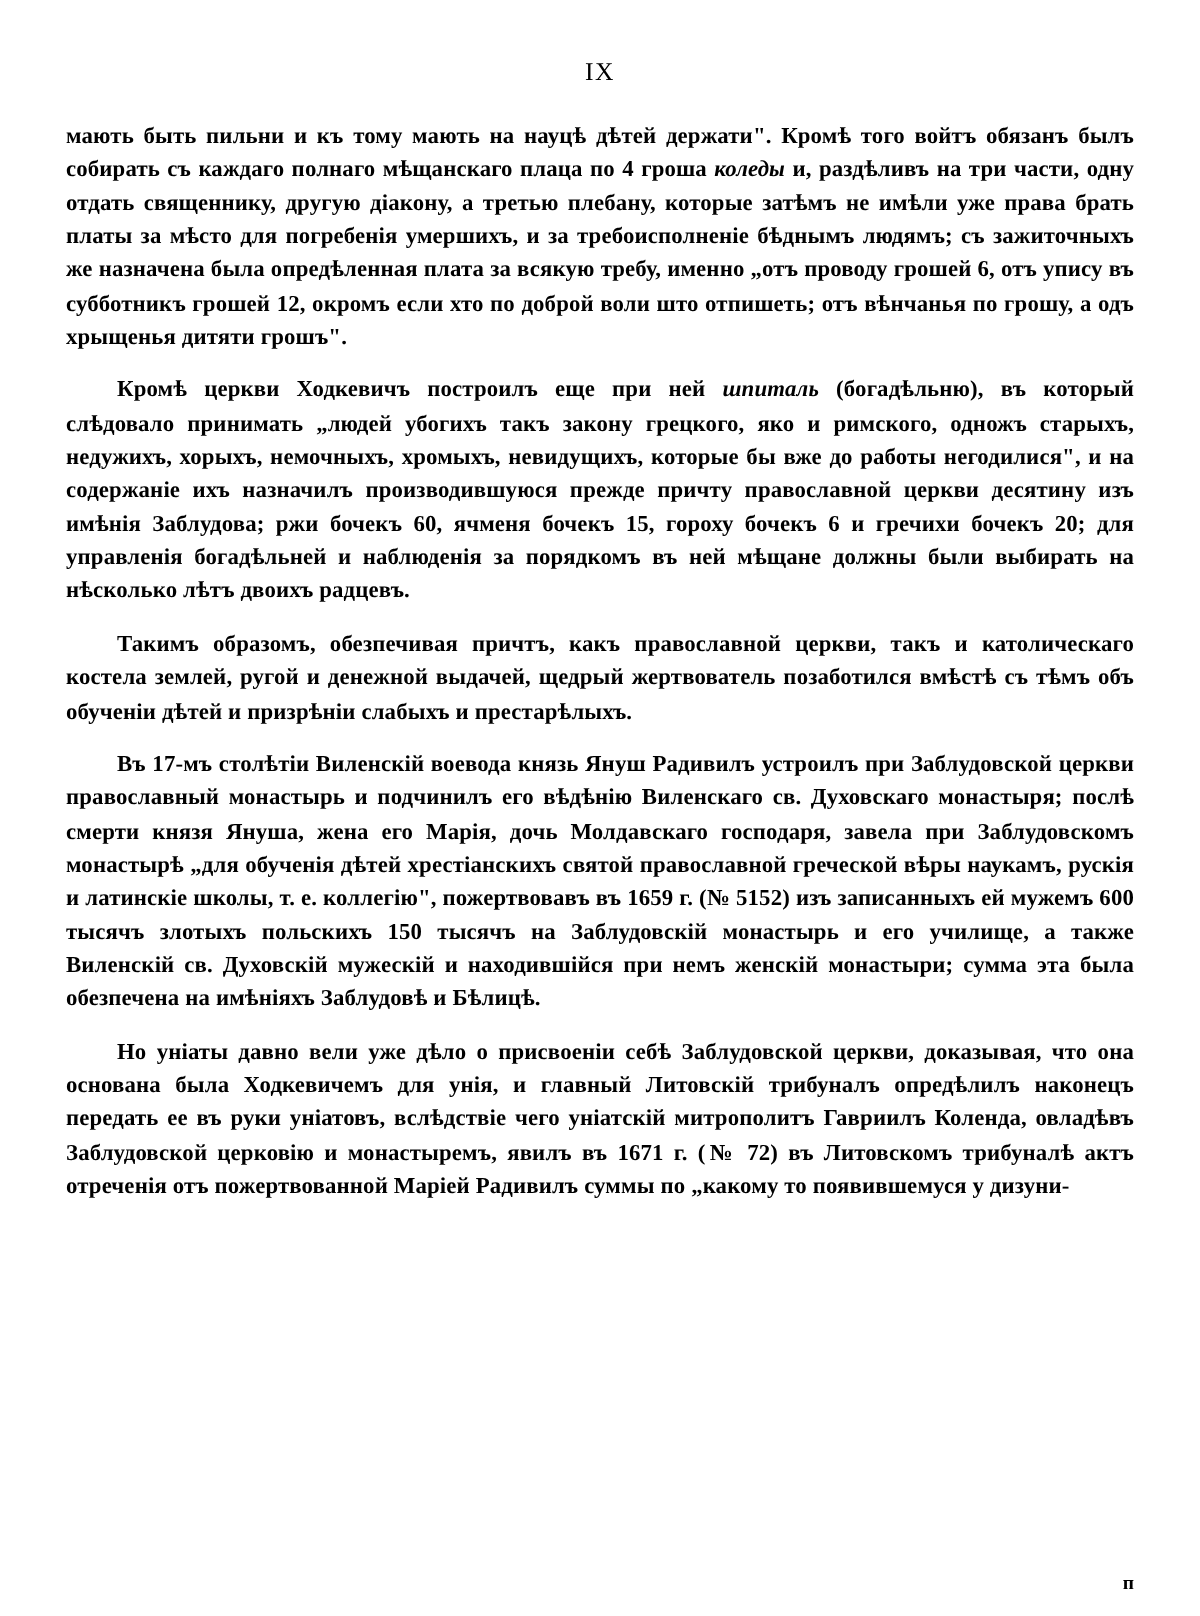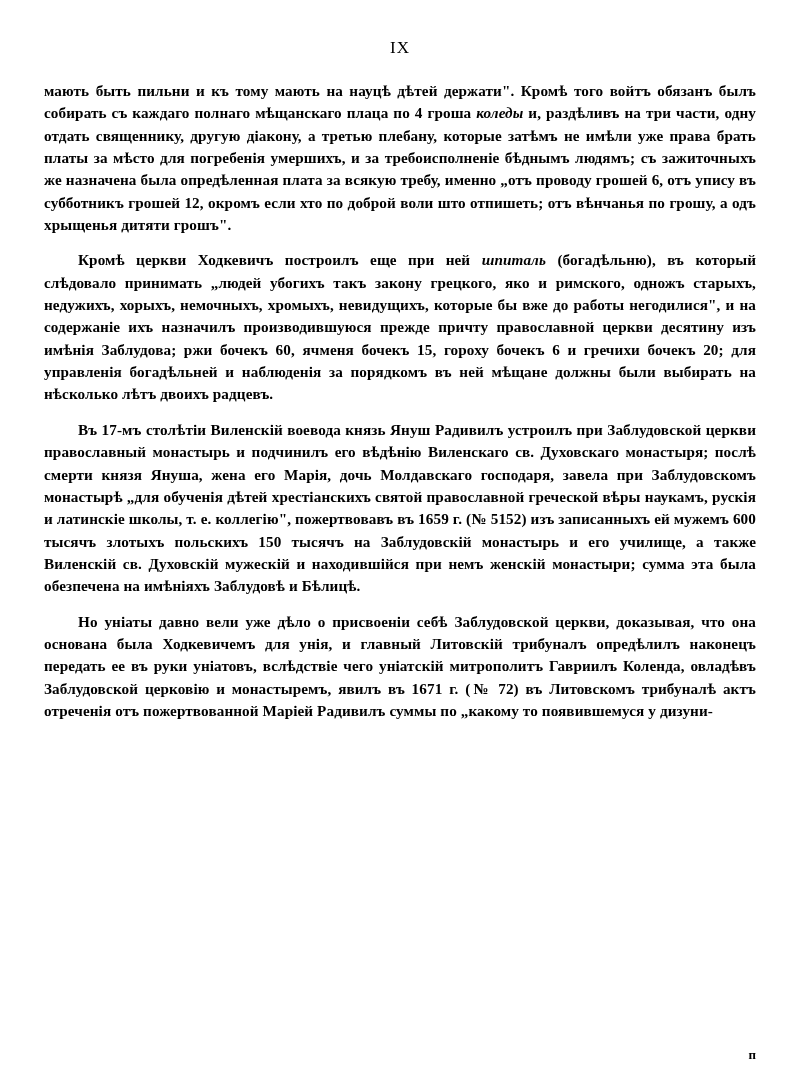--- a/index.html
+++ b/index.html
@@ -60,17 +60,18 @@
   }
 </style>
 </head>
 <body>
 
 <div class="page">
   <div class="page-number">IX</div>
   <div class="body-text">
       <p class="para noindent"><span>мають быть пильни и къ тому мають на науцѣ дѣтей держати". Кромѣ того войтъ обязанъ былъ собирать съ каждаго полнаго мѣщанскаго плаца по 4 гроша </span><span class="italic">коледы</span><span> и, раздѣливъ на три части, одну отдать священнику, другую діакону, а третью плебану, которые затѣмъ не имѣли уже права брать платы за мѣсто для погребенія умершихъ, и за требоисполненіе бѣднымъ людямъ; съ зажиточныхъ же назначена была опредѣленная плата за всякую требу, именно „отъ проводу грошей 6, отъ упису въ субботникъ грошей 12, окромъ если хто по доброй воли што отпишеть; отъ вѣнчанья по грошу, а одъ хрыщенья дитяти грошъ".</span></p>
       <p class="para"><span>Кромѣ церкви Ходкевичъ построилъ еще при ней </span><span class="italic">шпиталь</span><span> (богадѣльню), въ который слѣдовало принимать „людей убогихъ такъ закону грецкого, яко и римского, одножъ старыхъ, недужихъ, хорыхъ, немочныхъ, хромыхъ, невидущихъ, которые бы вже до работы негодилися", и на содержаніе ихъ назначилъ производившуюся прежде причту православной церкви десятину изъ имѣнія Заблудова; ржи бочекъ 60, ячменя бочекъ 15, гороху бочекъ 6 и гречихи бочекъ 20; для управленія богадѣльней и наблюденія за порядкомъ въ ней мѣщане должны были выбирать на нѣсколько лѣтъ двоихъ радцевъ.</span></p>
+      <p class="para"><span>Такимъ образомъ, обезпечивая причтъ, какъ православной церкви, такъ и католическаго костела землей, ругой и денежной выдачей, щедрый жертвователь позаботился вмѣстѣ съ тѣмъ объ обученіи дѣтей и призрѣніи слабыхъ и престарѣлыхъ.</span></p>
       <p class="para"><span>Въ 17-мъ столѣтіи Виленскій воевода князь Януш Радивилъ устроилъ при Заблудовской церкви православный монастырь и подчинилъ его вѣдѣнію Виленскаго св. Духовскаго монастыря; послѣ смерти князя Януша, жена его Марія, дочь Молдавскаго господаря, завела при Заблудовскомъ монастырѣ „для обученія дѣтей хрестіанскихъ святой православной греческой вѣры наукамъ, рускія и латинскіе школы, т. е. коллегію", пожертвовавъ въ 1659 г. (№ 5152) изъ записанныхъ ей мужемъ 600 тысячъ злотыхъ польскихъ 150 тысячъ на Заблудовскій монастырь и его училище, а также Виленскій св. Духовскій мужескій и находившійся при немъ женскій монастыри; сумма эта была обезпечена на имѣніяхъ Заблудовѣ и Бѣлицѣ.</span></p>
       <p class="para"><span>Но уніаты давно вели уже дѣло о присвоеніи себѣ Заблудовской церкви, доказывая, что она основана была Ходкевичемъ для унія, и главный Литовскій трибуналъ опредѣлилъ наконецъ передать ее въ руки уніатовъ, вслѣдствіе чего уніатскій митрополитъ Гавриилъ Коленда, овладѣвъ Заблудовской церковію и монастыремъ, явилъ въ 1671 г. (№ 72) въ Литовскомъ трибуналѣ актъ отреченія отъ пожертвованной Маріей Радивилъ суммы по „какому то появившемуся у дизуни-</span></p>
     </div>
   <div class="signature">п</div>
 </div>
 
 </body></html>

